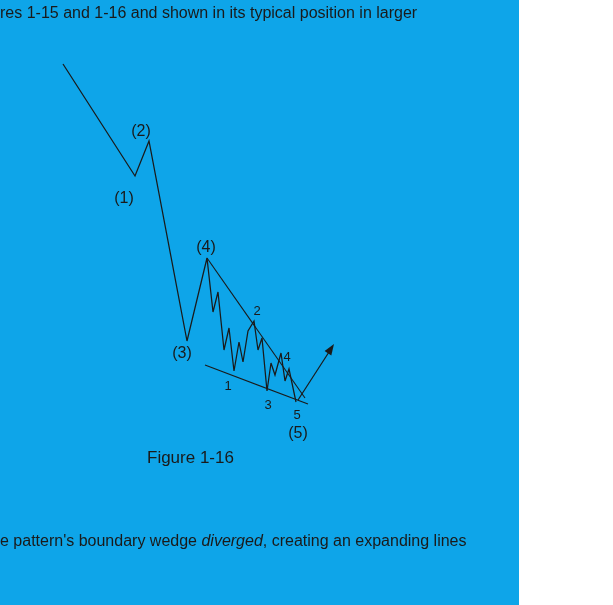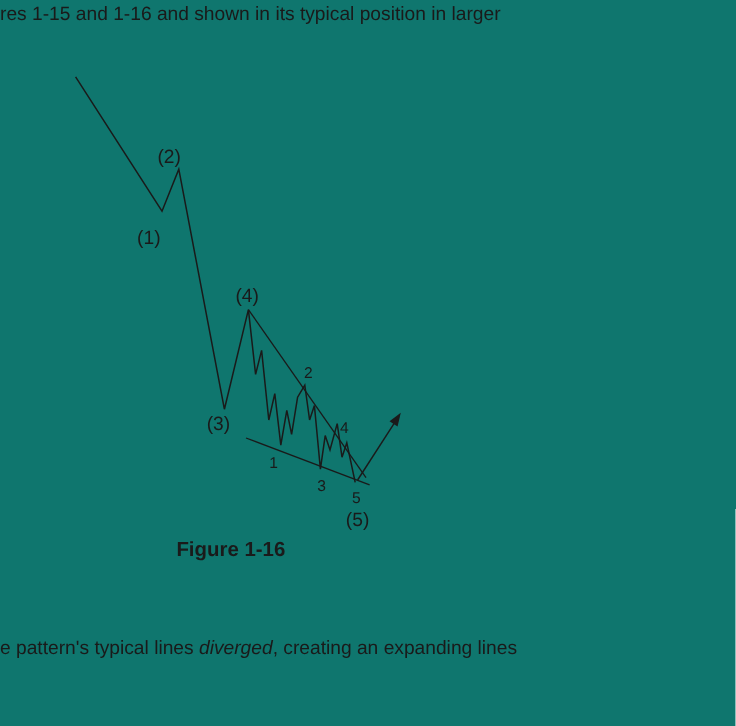--- a/index.html
+++ b/index.html
@@ -1,20 +1,20 @@
 <!DOCTYPE html>
 <html><head>
 <meta charset="utf-8">
 <style>
   html, body { margin: 0; padding: 0; background: #fff; }
   .page {
     position: relative;
-    width: 613px;
+    width: 519px;
     height: 605px;
-    background: #0f766e;
+    background: #0ea5e9;
     font-family: "Liberation Sans", sans-serif;
     color: #000;
     overflow: hidden;
   }
   .body-text {
     position: absolute;
     margin: 0;
     font-size: 16px;
     line-height: 20px;
     white-space: nowrap;
@@ -24,21 +24,20 @@
   .bottom-text { left: 0px; top: 531px; }
   .bottom-text .it { font-style: italic; margin-top: 39px; }
   .figure-caption {
     position: absolute;
     left: 147px;
     top: 448px;
     margin: 0;
     font-size: 17px;
     color: #1a1a1a;
     white-space: nowrap;
-    font-weight: bold;
   }
   svg.diagram {
     position: absolute;
     left: 0;
     top: 0;
   }
   svg.diagram text {
     font-family: "Liberation Sans", sans-serif;
     fill: #1a1a1a;
   }
@@ -76,16 +75,16 @@
     <text class="subwave-label" x="228" y="390" text-anchor="middle">1</text>
     <text class="subwave-label" x="257" y="315" text-anchor="middle">2</text>
     <text class="subwave-label" x="268" y="409" text-anchor="middle">3</text>
     <text class="subwave-label" x="287" y="361" text-anchor="middle">4</text>
     <text class="subwave-label" x="297" y="419" text-anchor="middle">5</text>
   </svg>
 
   <p class="figure-caption">Figure 1-16</p>
 
   <p class="body-text bottom-text">
-    <span>e pattern's typical lines </span><span class="it">diverged</span><span>, creating an expanding lines</span>
+    <span>e pattern's boundary wedge </span><span class="it">diverged</span><span>, creating an expanding lines</span>
   </p>
 
 </div>
 
 </body></html>

